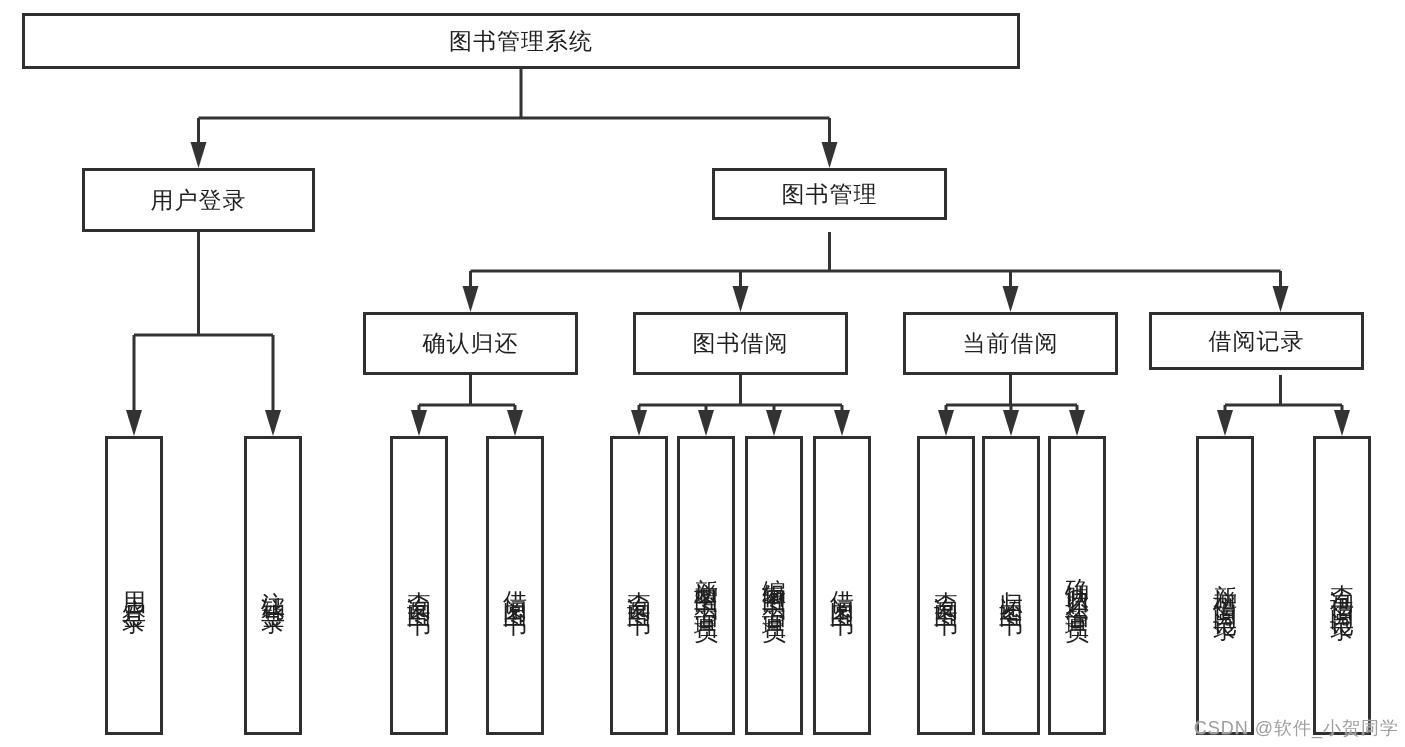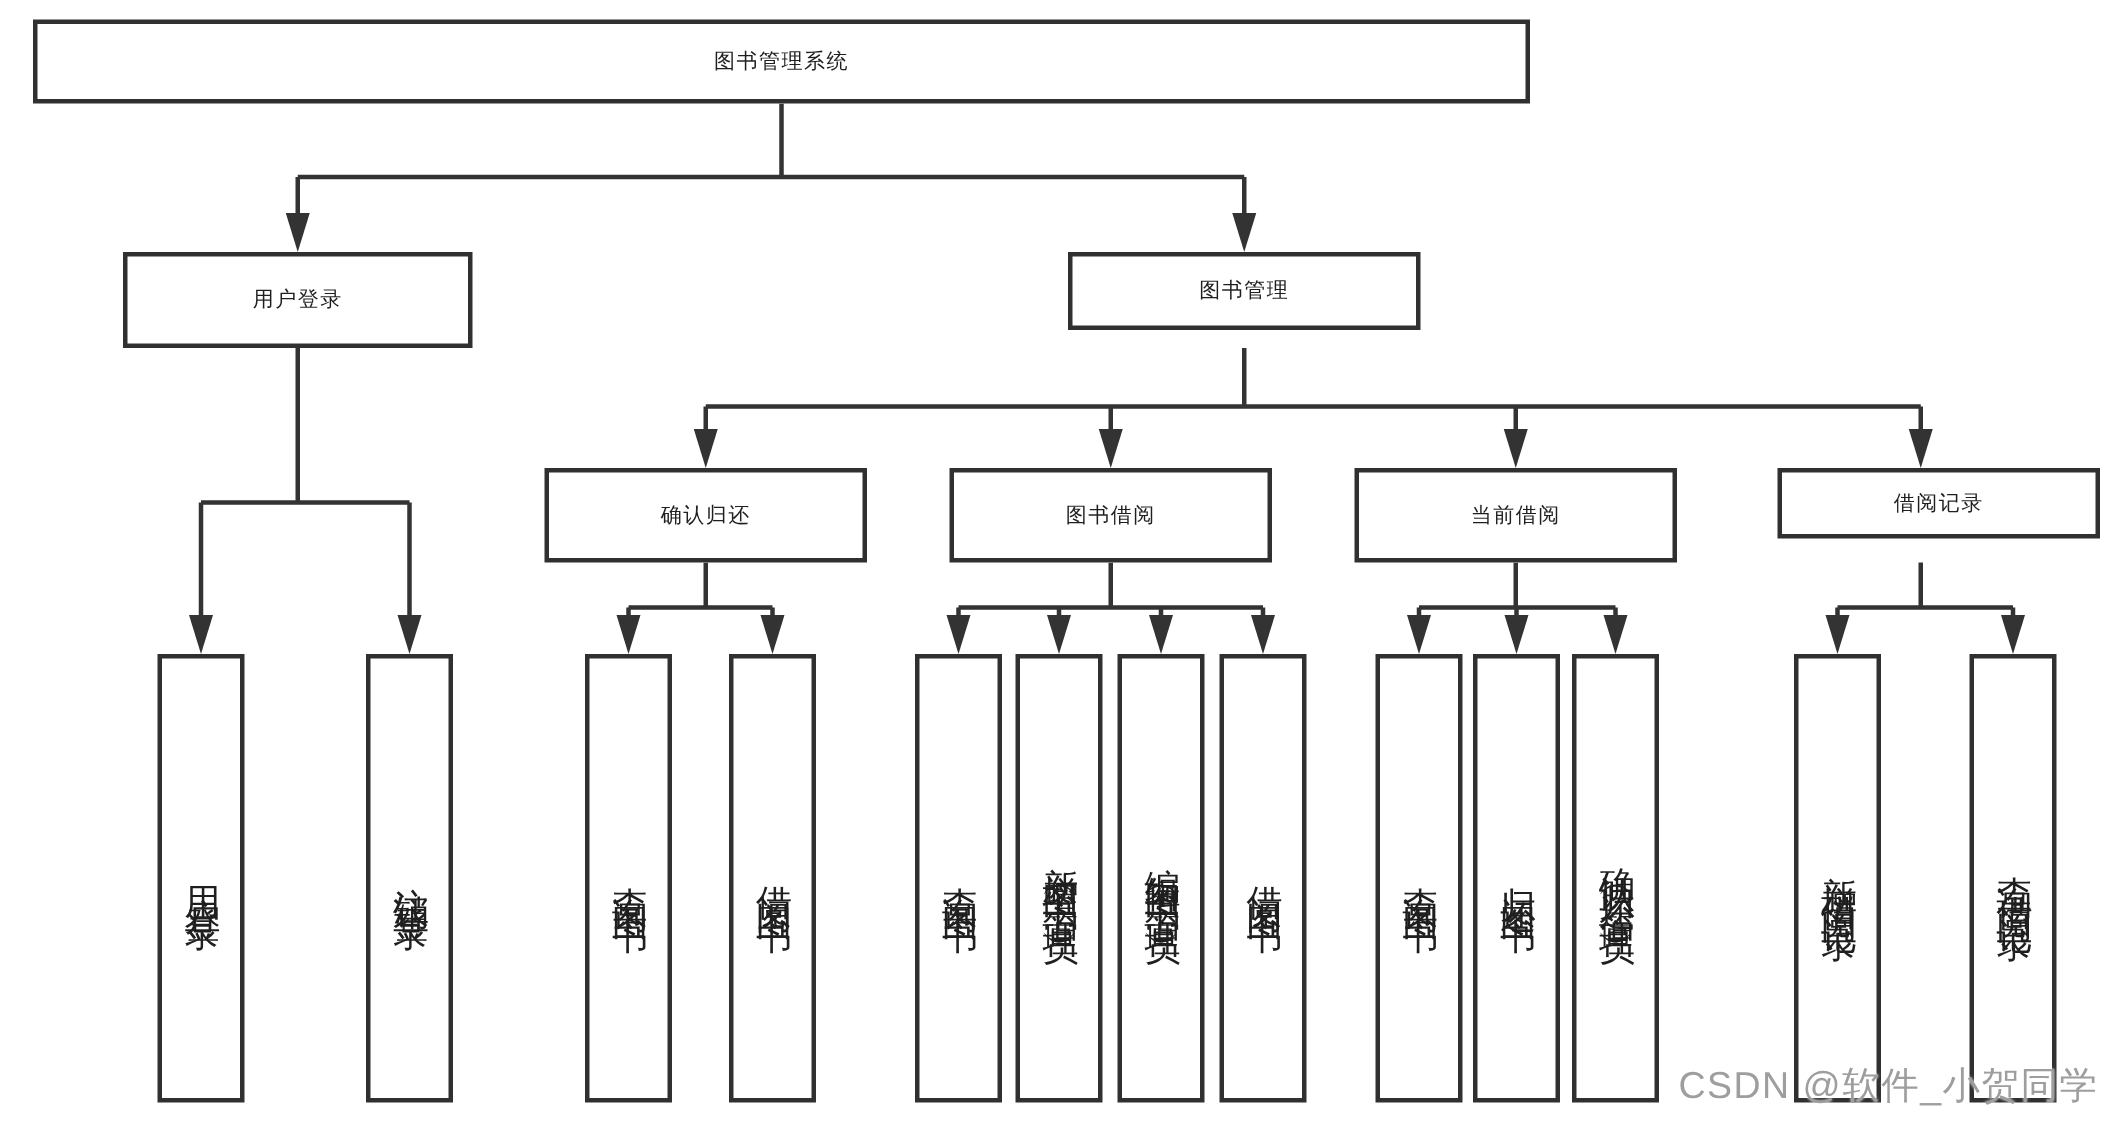--- a/index.html
+++ b/index.html
@@ -14,37 +14,37 @@
   .node{
     position:absolute;
     box-sizing:border-box;
     border:3px solid #303030;
     background:#ffffff;
     display:flex;
     align-items:center;
     justify-content:center;
     color:#1f1f1f;
   }
-  .h-node{font-size:14px;letter-spacing:1px;}
+  .h-node{font-size:23px;letter-spacing:1px;}
   .root-node{left:22px;top:13px;width:998px;height:56px;}
   .leaf{width:58px;top:436px;height:299px;}
   .leaf .vtext{
     writing-mode:vertical-rl;
     text-orientation:mixed;
     font-size:24px;
     letter-spacing:7px;
     line-height:1;
     white-space:nowrap;
   }
   .leaf .vtext.long{letter-spacing:6px;}
   .watermark{
     position:absolute;
     right:6px;
     bottom:7px;
-    font-size:25px;
+    font-size:18px;
     color:#9e9e9e;
     text-shadow:0 0 2px #ffffff;
     letter-spacing:1px;
     pointer-events:none;
   }
 </style>
 </head>
 <body>
 
 <div class="canvas">
@@ -102,21 +102,21 @@
 
   <div class="node h-node" style="left:363px;top:312px;width:215px;height:63px;">
     <span>确认归还</span>
   </div>
   <div class="node h-node" style="left:903px;top:312px;width:215px;height:63px;">
     <span>当前借阅</span>
   </div>
   <div class="node h-node" style="left:633px;top:312px;width:215px;height:63px;">
     <span>图书借阅</span>
   </div>
-  <div class="node h-node" style="left:1185px;top:312px;width:215px;height:47px;text-align:center;">
+  <div class="node h-node" style="left:1149px;top:312px;width:215px;height:58px;text-align:center;">
     <span>借阅记录</span>
   </div>
 
   <div class="node leaf" style="left:105px;">
     <span class="vtext">用户登录</span>
   </div>
   <div class="node leaf" style="left:244px;">
     <span class="vtext">注销登录</span>
   </div>
 

